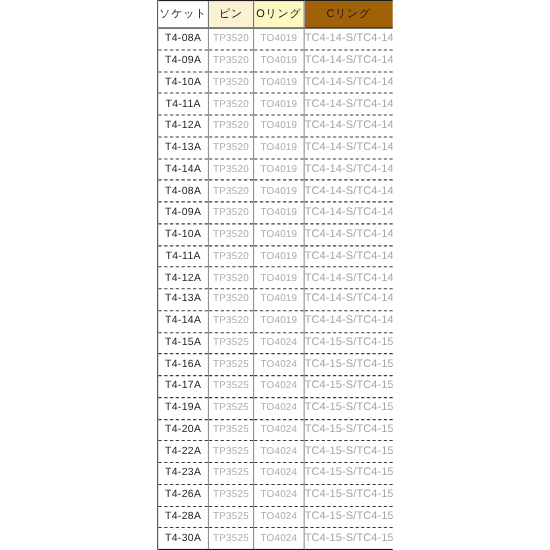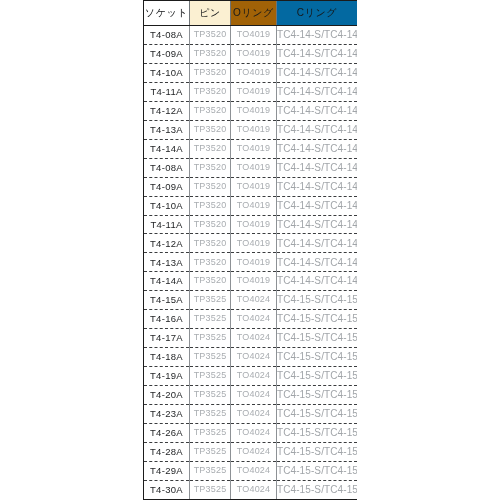--- a/index.html
+++ b/index.html
@@ -52,22 +52,22 @@
     border-bottom: 1.6px solid #1b1b1b;
     border-left: 1px solid #6f7478;
     white-space: nowrap;
     line-height: 24px;
     overflow: hidden;
   }
   thead th.first { border-left: none; }
 
   th.h-socket { background: #ffffff; width: 45px; }
   th.h-pin    { background: #fbf0d2; width: 40px; }
-  th.h-oring  { background: #a16207; width: 45px; }
-  th.h-cring  { background: #0369a1; width: 80px; }
+  th.h-oring  { background: #fef9c3; width: 45px; }
+  th.h-cring  { background: #a16207; width: 80px; }
 
   
   tbody tr.data-row {
     height: 15.8px;
   }
   tbody td {
     padding: 0;
     margin: 0;
     text-align: center;
     vertical-align: middle;
@@ -212,57 +212,51 @@
           <td class="c-oring">TO4024</td>
           <td class="c-cring">TC4-15-S/TC4-15</td>
         </tr>
         <tr class="data-row">
           <td class="c-socket first">T4-17A</td>
           <td class="c-pin">TP3525</td>
           <td class="c-oring">TO4024</td>
           <td class="c-cring">TC4-15-S/TC4-15</td>
         </tr>
         <tr class="data-row">
-          <td class="c-socket first">T4-18A</td>
-          <td class="c-pin">TP3525</td>
-          <td class="c-oring">TO4024</td>
-          <td class="c-cring">TC4-15-S/TC4-15</td>
-        </tr>
-        <tr class="data-row">
           <td class="c-socket first">T4-19A</td>
           <td class="c-pin">TP3525</td>
           <td class="c-oring">TO4024</td>
           <td class="c-cring">TC4-15-S/TC4-15</td>
         </tr>
         <tr class="data-row">
           <td class="c-socket first">T4-20A</td>
           <td class="c-pin">TP3525</td>
           <td class="c-oring">TO4024</td>
           <td class="c-cring">TC4-15-S/TC4-15</td>
         </tr>
         <tr class="data-row">
+          <td class="c-socket first">T4-22A</td>
+          <td class="c-pin">TP3525</td>
+          <td class="c-oring">TO4024</td>
+          <td class="c-cring">TC4-15-S/TC4-15</td>
+        </tr>
+        <tr class="data-row">
           <td class="c-socket first">T4-23A</td>
           <td class="c-pin">TP3525</td>
           <td class="c-oring">TO4024</td>
           <td class="c-cring">TC4-15-S/TC4-15</td>
         </tr>
         <tr class="data-row">
           <td class="c-socket first">T4-26A</td>
           <td class="c-pin">TP3525</td>
           <td class="c-oring">TO4024</td>
           <td class="c-cring">TC4-15-S/TC4-15</td>
         </tr>
         <tr class="data-row">
           <td class="c-socket first">T4-28A</td>
-          <td class="c-pin">TP3525</td>
-          <td class="c-oring">TO4024</td>
-          <td class="c-cring">TC4-15-S/TC4-15</td>
-        </tr>
-        <tr class="data-row">
-          <td class="c-socket first">T4-29A</td>
           <td class="c-pin">TP3525</td>
           <td class="c-oring">TO4024</td>
           <td class="c-cring">TC4-15-S/TC4-15</td>
         </tr>
         <tr class="data-row">
           <td class="c-socket first">T4-30A</td>
           <td class="c-pin">TP3525</td>
           <td class="c-oring">TO4024</td>
           <td class="c-cring">TC4-15-S/TC4-15</td>
         </tr>

